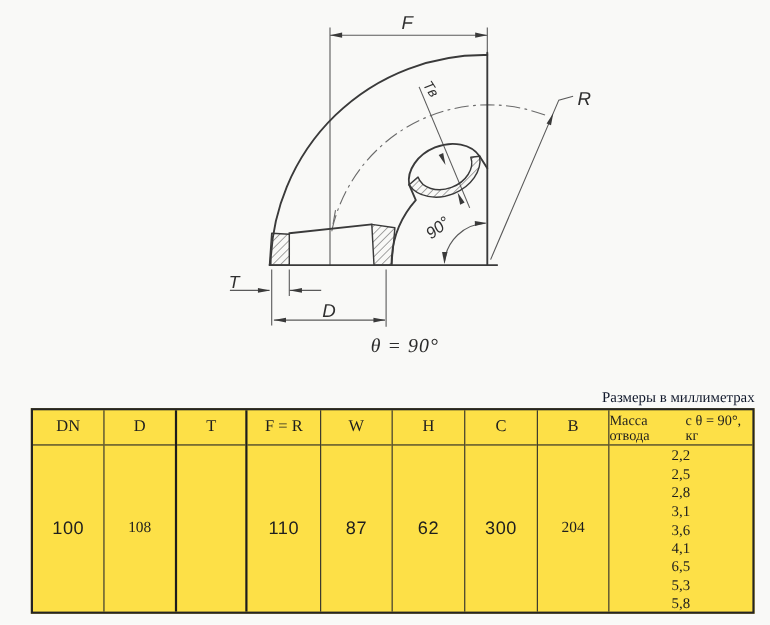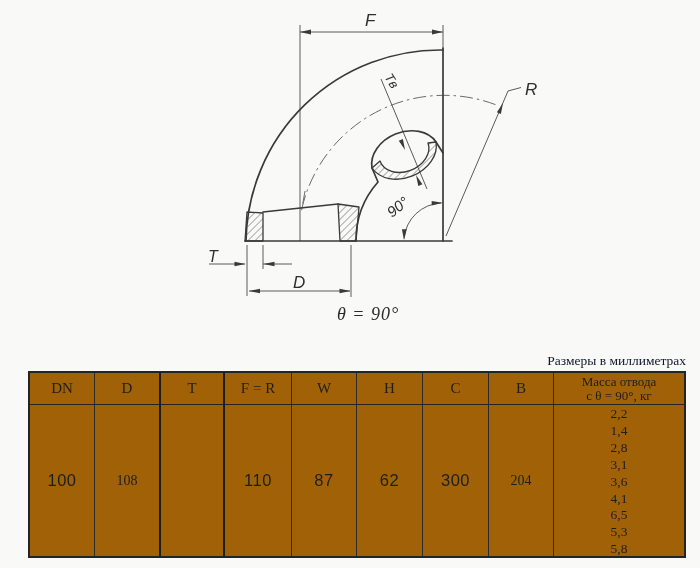--- a/index.html
+++ b/index.html
@@ -14,28 +14,28 @@
   .arr{fill:#3a3a3a;stroke:none;}
   .lbl{font:italic 17px "Liberation Sans",sans-serif;fill:#2f2f2f;}
   .lbl-t{font:italic 16px "Liberation Sans",sans-serif;fill:#2f2f2f;}
   .lbl-s{font:italic 13px "Liberation Sans",sans-serif;fill:#2f2f2f;}
   .lbl-a{font:italic 15px "Liberation Sans",sans-serif;fill:#2f2f2f;}
   .lbl-th{font:italic 18px "Liberation Serif",serif;fill:#2b2b2b;letter-spacing:1px;}
   
   .units-note{position:absolute;top:353px;right:14px;font:13.5px "Liberation Serif",serif;color:#0f172a;}
   
   .dtable{position:absolute;left:28px;top:371px;width:658px;height:187px;box-sizing:border-box;
-          border:2px solid #242424;display:flex;background:#a16207;}
+          border:2px solid #242424;display:flex;background:#fde047;}
   .col{display:flex;flex-direction:column;box-sizing:border-box;flex:0 0 auto;}
   .col + .col{border-left:1.4px solid #2b2b2b;}
   .col.bthick{border-left:2.6px solid #1c1c1c;}
   .col.grow{flex:1 1 auto;}
   .th{height:31px;flex:0 0 31px;border-bottom:1.9px solid #242424;display:flex;
       align-items:center;justify-content:center;font:15px "Liberation Serif",serif;}
-  .th.masshead{flex-direction:column;font:13px "Liberation Serif",serif;line-height:14px;justify-content:center;}
+  .th.masshead{flex-direction:row;font:13px "Liberation Serif",serif;line-height:14px;justify-content:center;}
   .td{flex:1 1 auto;display:flex;align-items:center;justify-content:center;}
   .td.big{font:16.5px "Liberation Sans",sans-serif;letter-spacing:0.5px;}
   .td.mid{font:14px "Liberation Serif",serif;}
   .td.list{display:block;text-align:center;font:13.5px "Liberation Serif",serif;line-height:16.9px;padding-top:1px;}
   .w1{width:64px}.w2{width:65px}.w3{width:66px}.w4{width:66px}.w5{width:65px}
   .w6{width:66px}.w7{width:66px}.w8{width:65px}
 </style>
 </head>
 <body>
 
@@ -141,21 +141,21 @@
       <div class="th">B</div>
       <div class="td mid">204</div>
     </div>
     <div class="col grow">
       <div class="th masshead">
         <div>Масса отвода</div>
         <div>с θ =  90°, кг</div>
       </div>
       <div class="td list">
           <div>2,2</div>
-          <div>1,4</div>
+          <div>2,5</div>
           <div>2,8</div>
           <div>3,1</div>
           <div>3,6</div>
           <div>4,1</div>
           <div>6,5</div>
           <div>5,3</div>
           <div>5,8</div>
         </div>
     </div>
   </div>

